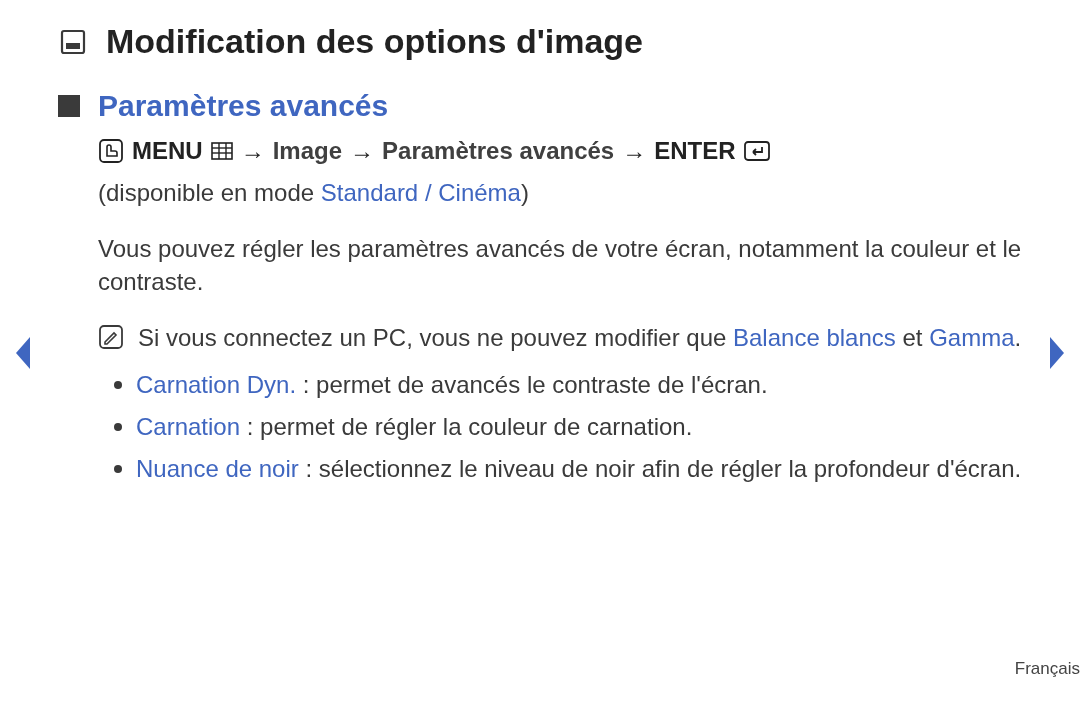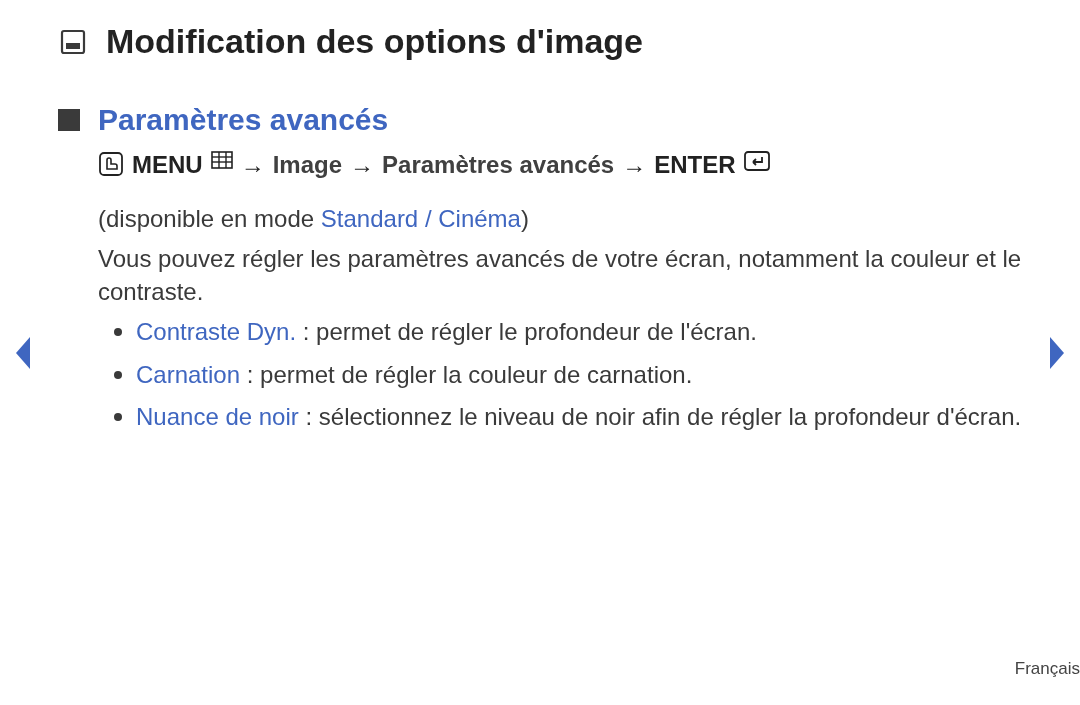--- a/index.html
+++ b/index.html
@@ -12,21 +12,21 @@
       position: relative;
       overflow: hidden;
     }
     .content {
       padding: 22px 58px 0 58px;
     }
     .title-row {
       display: flex;
       align-items: center;
       gap: 18px;
-      margin-bottom: 42px;
+      margin-bottom: 28px;
     }
     .book-icon {
       width: 30px; height: 30px;
       display: inline-flex; align-items: center; justify-content: center;
     }
     .book-icon svg { width: 30px; height: 30px; }
     .page-title {
       font-size: 34px;
       font-weight: bold;
       color: #222;
@@ -46,44 +46,44 @@
     .section-heading {
       font-size: 30px;
       font-weight: bold;
       color: #3f66c0;
     }
     .body-block {
       margin-left: 40px;
     }
     .breadcrumb-row {
       display: flex;
-      align-items: flex-start;
+      align-items: center;
       gap: 8px;
       font-size: 24px;
-      margin-bottom: 24px;
+      margin-bottom: 12px;
       flex-wrap: wrap;
     }
     .breadcrumb-row .bold { font-weight: bold; color: #222; }
     .breadcrumb-row .blue { color: #404040; font-weight: bold; }
     .note-icon, .enter-icon, .menu-icon-box, .hand-icon {
       display: inline-flex; align-items: center; justify-content: center;
     }
     .hand-icon { width: 26px; height: 26px; }
     .hand-icon svg { width: 26px; height: 26px; }
     .menu-icon-box { width: 22px; height: 18px; }
     .menu-icon-box svg { width: 22px; height: 18px; }
     .enter-icon { width: 26px; height: 20px; }
     .enter-icon svg { width: 26px; height: 20px; }
     .note-icon { width: 26px; height: 26px; margin-top: 2px; flex-shrink: 0;}
     .note-icon svg { width: 26px; height: 26px; }
     .body-text {
       font-size: 24px;
       line-height: 1.35;
       color: #3a3a3a;
-      margin-bottom: 8px;
+      margin-bottom: 24px;
     }
     .paren-line { }
     .blue-text { color: #3f66c0; }
     .note-row {
       display: flex;
       gap: 14px;
       margin-bottom: 14px;
     }
     .note-row .body-text { margin-bottom: 0; flex: 1; }
     .bullets { list-style: none; padding: 0; margin-left: 10px; }
@@ -185,24 +185,35 @@
           </svg>
       </span>
     </div>
 
     <p class="body-text paren-line">
       <span>(disponible en mode </span><span class="blue-text">Standard / Cinéma</span><span>)</span>
     </p>
 
     <p class="body-text">Vous pouvez régler les paramètres avancés de votre écran, notamment la couleur et le contraste.</p>
 
+    <div class="note-row">
+      <span class="note-icon">
+        <svg viewBox="0 0 26 26">
+            <rect x="2" y="2" width="22" height="22" rx="4" fill="none" stroke="#3a3a3a" stroke-width="1.8"></rect>
+            <path d="M7 18 L16 9 L18 11 L9 20 L7 20 Z" fill="none" stroke="#3a3a3a" stroke-width="1.6"></path>
+          </svg>
+      </span>
+      <p class="body-text">
+        <span>Si vous connectez un PC, vous ne pouvez modifier que </span><span class="blue-text">Balance blancs</span><span> et </span><span class="blue-text">Gamma</span><span>.</span>
+      </p>
+    </div>
 
     <ul class="bullets">
       <li>
-        <span class="blue-text">Contraste Dyn.</span><span> : </span><span>permet de régler le profondeur de l'écran.</span>
+        <span class="blue-text">Carnation Dyn.</span><span> : </span><span>permet de avancés le contraste de l'écran.</span>
       </li>
       <li>
         <span class="blue-text">Carnation</span><span> : </span><span>permet de régler la couleur de carnation.</span>
       </li>
       <li>
         <span class="blue-text">Nuance de noir</span><span> : </span><span>sélectionnez le niveau de noir afin de régler la profondeur d'écran.</span>
       </li>
     </ul>
 
   </div>

